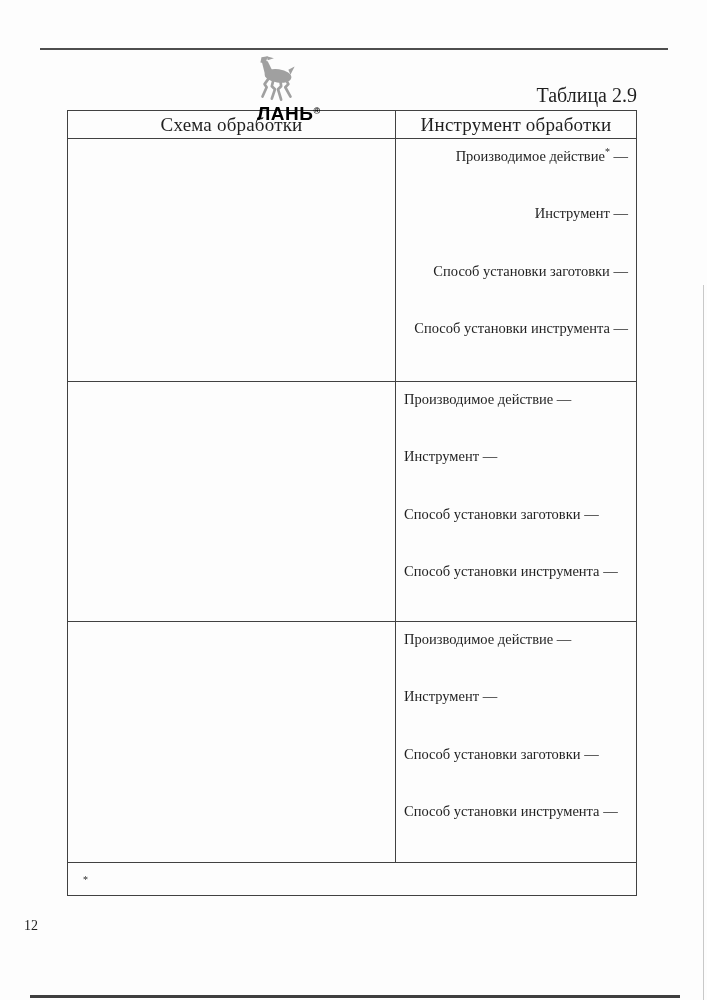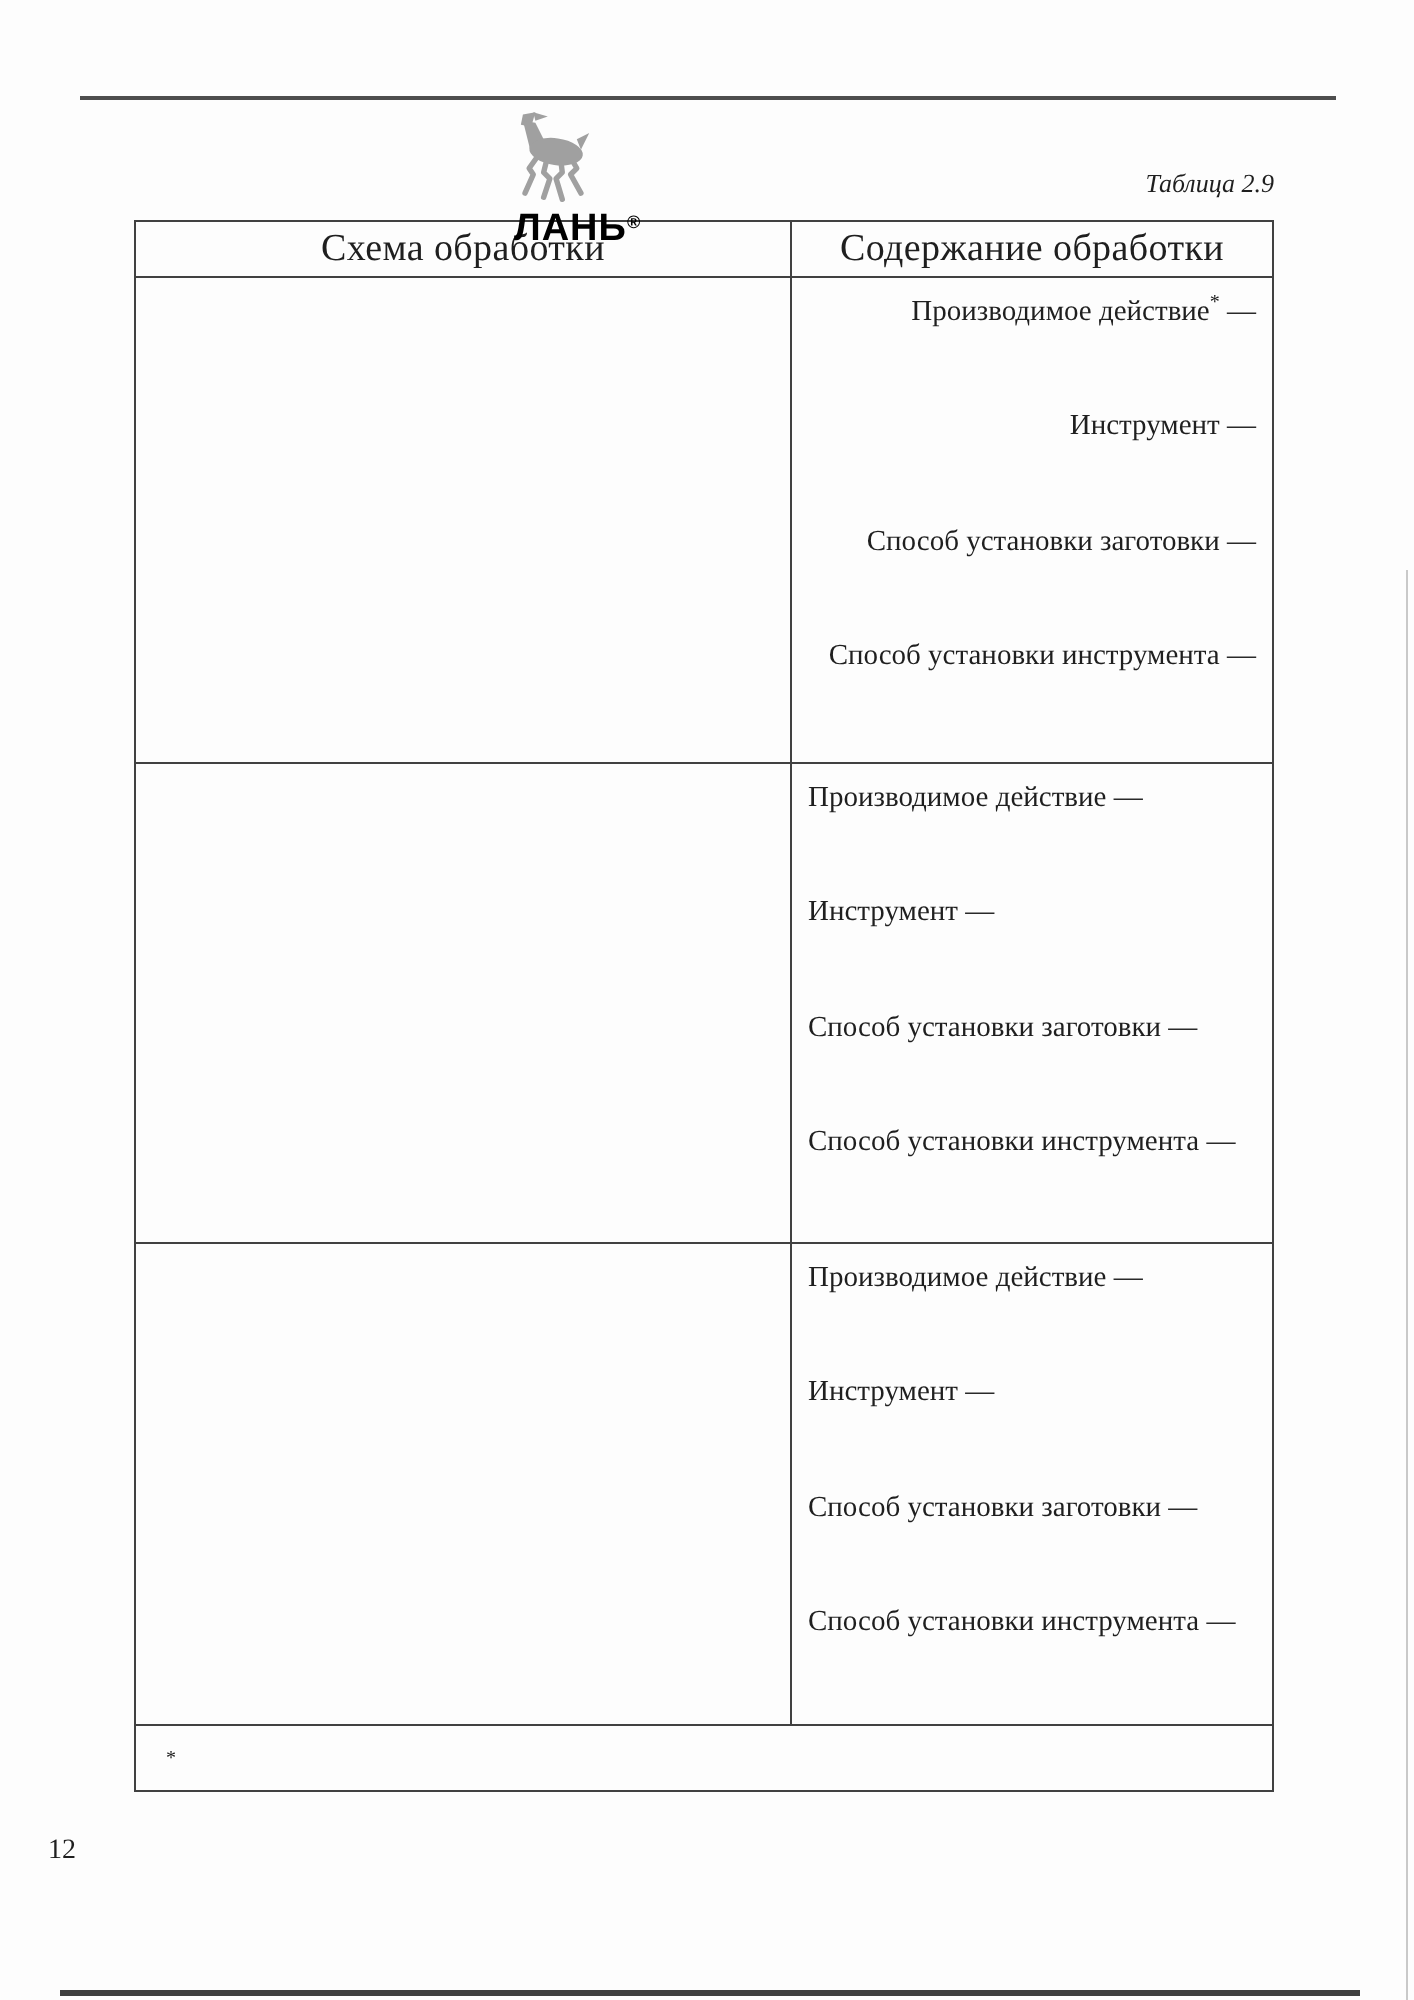--- a/index.html
+++ b/index.html
@@ -22,21 +22,21 @@
   .wm-text{
     position:absolute;left:9px;top:46px;
     font-family:"Liberation Sans","DejaVu Sans",sans-serif;
     font-weight:bold;font-size:19px;letter-spacing:0.5px;color:#000000;
     line-height:19px;white-space:nowrap;
   }
   .wm-text sup{font-size:9px;vertical-align:6px;letter-spacing:0;}
   
   .caption{
     position:absolute;top:84px;right:70px;
-    font-style:italic;font-size:13px;z-index:3;
+    font-size:20px;z-index:3;
   }
   
   .tbl{
     position:absolute;left:67px;top:110px;width:570px;
     border:1px solid #414141;box-sizing:border-box;z-index:1;
     background:transparent;
   }
   .row{display:flex;box-sizing:border-box;}
   .row + .row{border-top:1px solid #414141;}
   .cell{box-sizing:border-box;position:relative;}
@@ -93,21 +93,21 @@
 
 <div class="caption">Таблица 2.9</div>
 
 <div class="tbl">
 
   <div class="row hdr">
     <div class="cell cell-left">
         <span>Схема обработки</span>
       </div>
     <div class="cell cell-right">
-        <span>Содержание обработки</span>
+        <span>Инструмент обработки</span>
       </div>
   </div>
 
   <div class="row" style="height:243px;text-align:right;">
     <div class="cell cell-left"></div>
     <div class="cell cell-right content-cell">
       <div class="item"><span>Производимое действие</span><sup>*</sup><span> —</span></div>
       <div class="item"><span>Инструмент</span><sup></sup><span> —</span></div>
       <div class="item"><span>Способ установки заготовки</span><sup></sup><span> —</span></div>
       <div class="item"><span>Способ установки инструмента</span><sup></sup><span> —</span></div>

